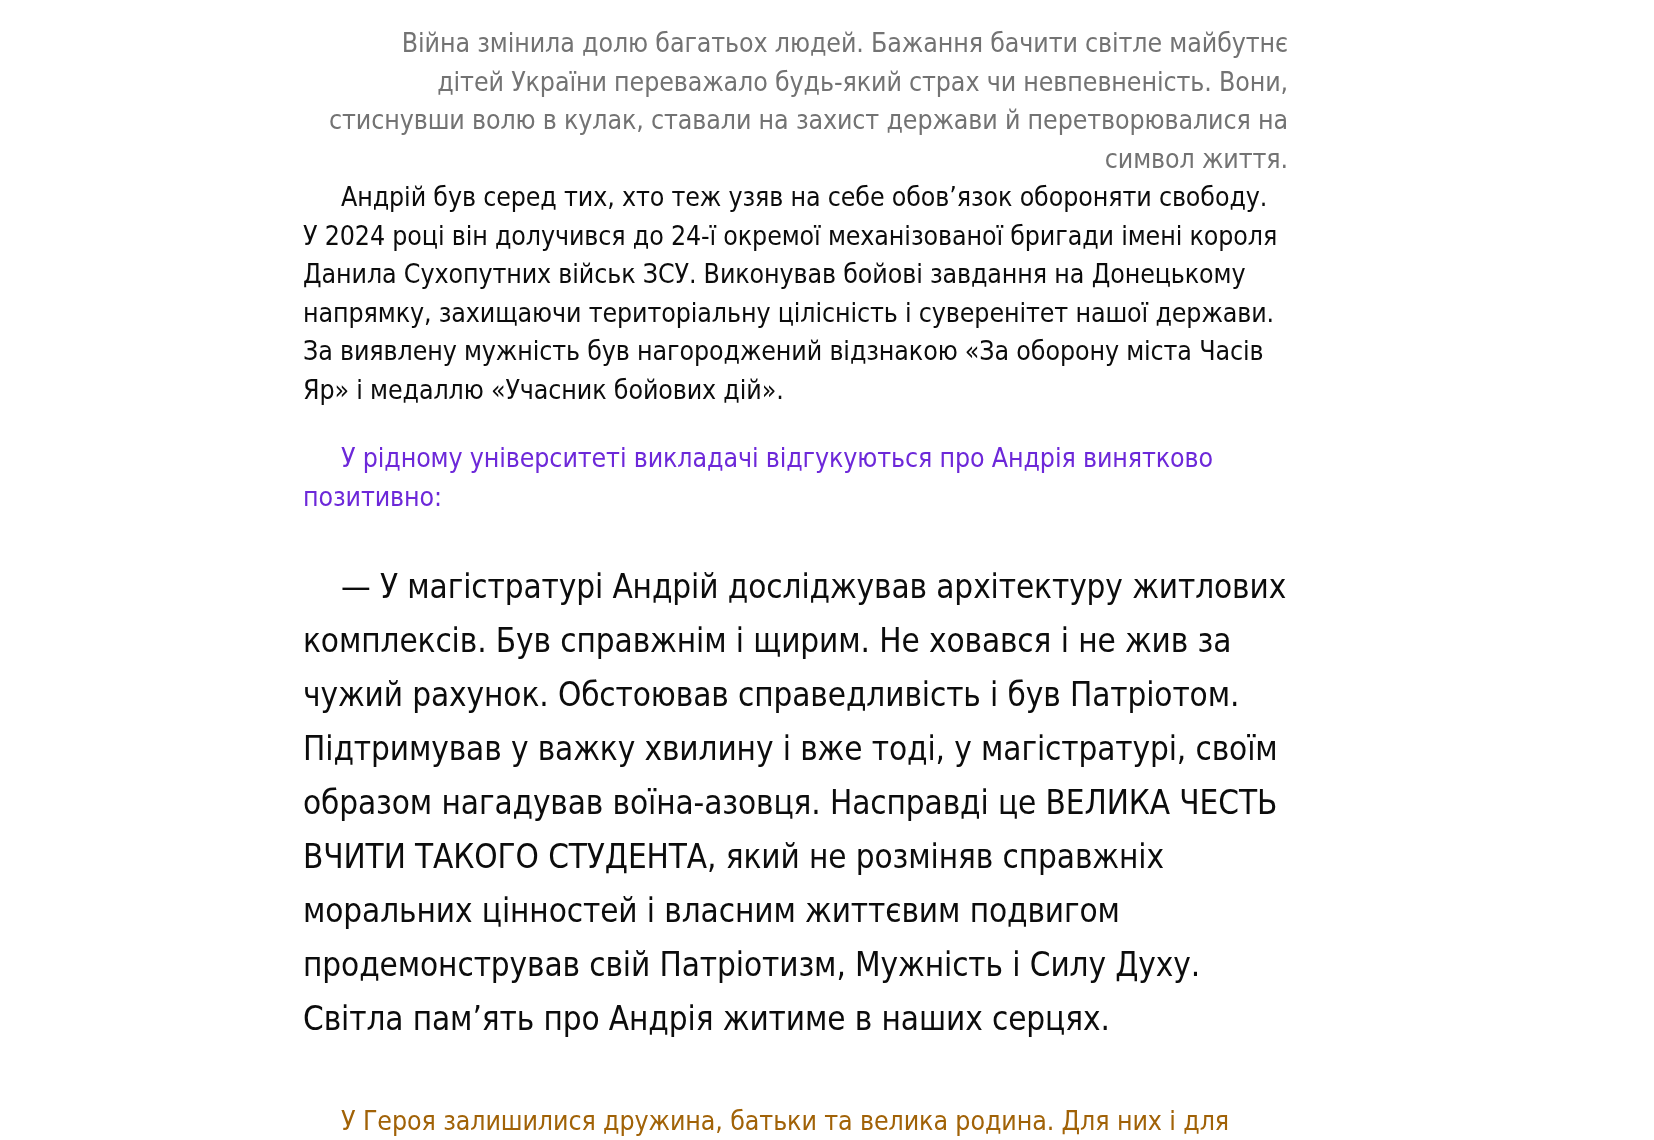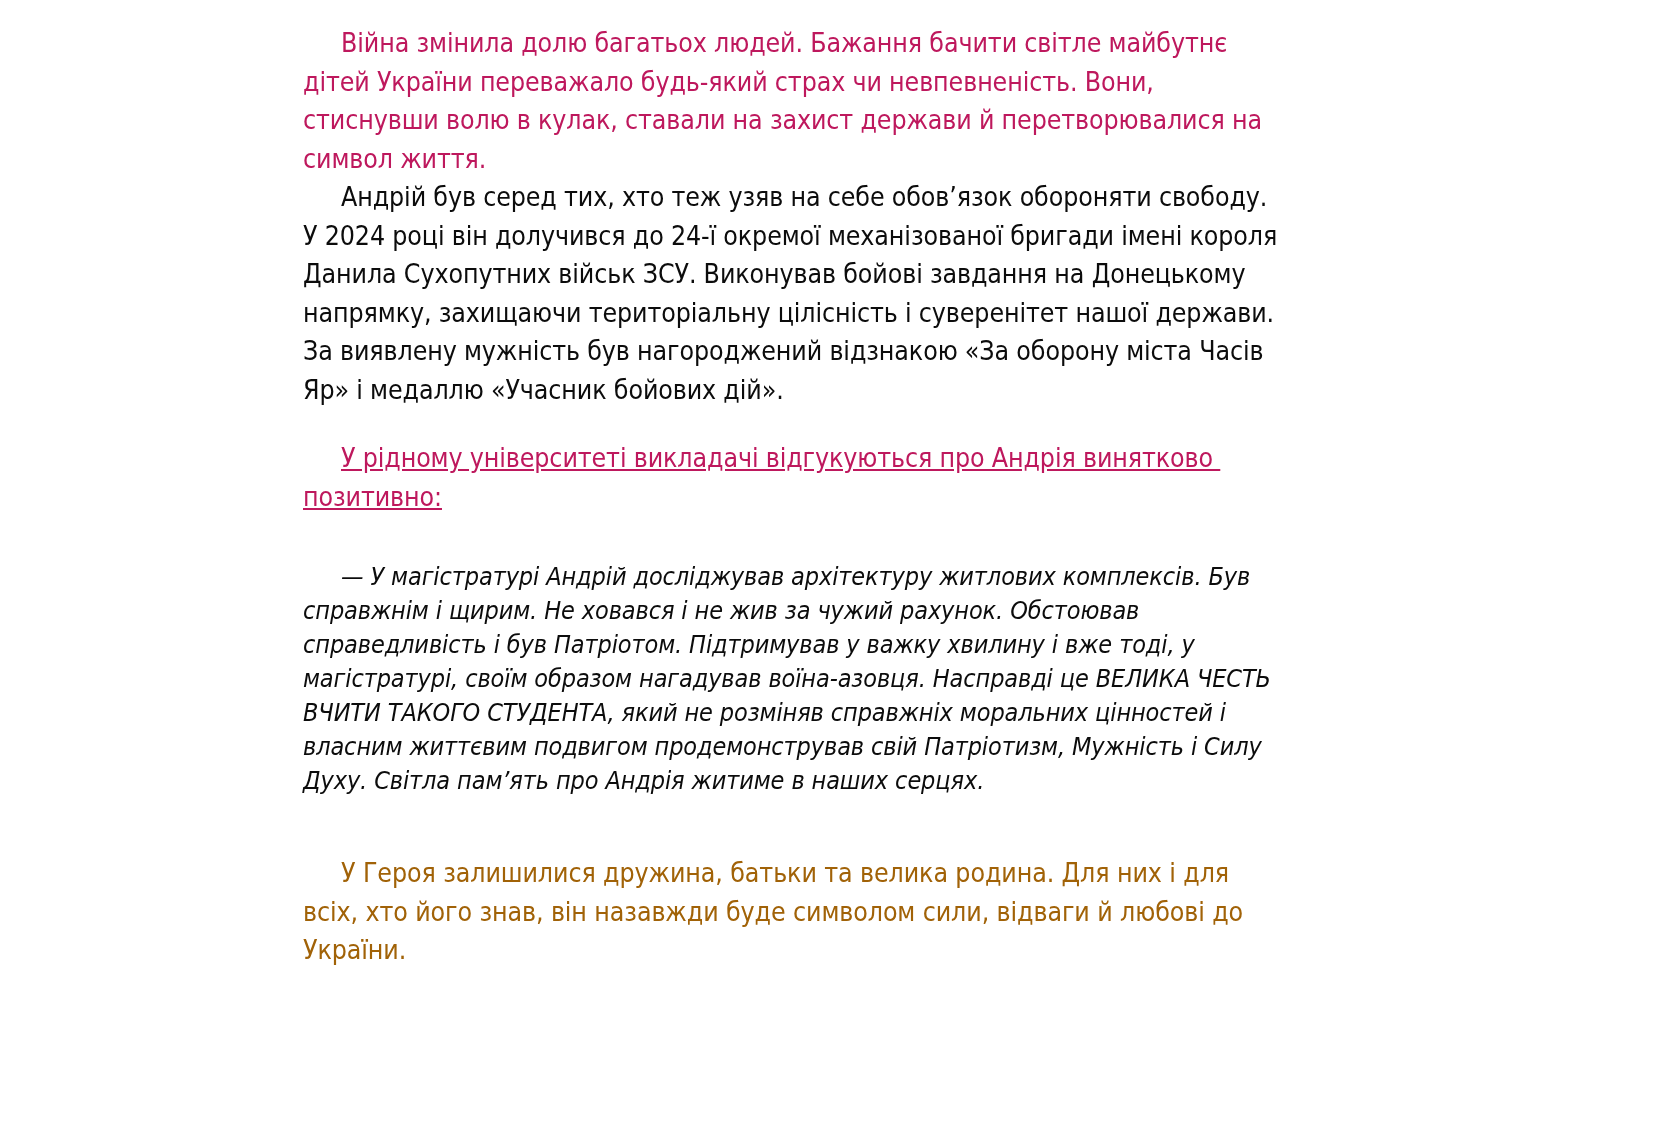--- a/index.html
+++ b/index.html
@@ -46,25 +46,24 @@
   p.para.gap-large {
   }
 
   p.para.gap-small {
     margin-top: 30px;
   }
 
   p.quote {
     margin: 0;
     margin-top: 44px;
-    font-size: 25px;
-    line-height: 34px;
+    font-size: 33px;
+    line-height: 54px;
     letter-spacing: -0.1px;
     text-indent: 38px;
-    font-style: italic;
     color: #0c0c0c;
     font-weight: 400;
     font-stretch: condensed;
     white-space: pre-wrap;
   }
 
   p.closing {
     margin: 0;
     margin-top: 56px;
     font-size: 26.5px;
@@ -76,24 +75,24 @@
     font-stretch: condensed;
     white-space: pre-wrap;
   }
 </style>
 </head>
 <body style="background: rgb(255, 255, 255);">
 
 <div id="page" style="background: rgb(255, 255, 255);">
   <div id="text-column">
 
-    <p class="para" style="color: #be185d;">Війна змінила долю багатьох людей. Бажання бачити світле майбутнє дітей України переважало будь-який страх чи невпевненість. Вони, стиснувши волю в кулак, ставали на захист держави й перетворювалися на символ життя.</p>
+    <p class="para" style="color: #737373; text-align: right;">Війна змінила долю багатьох людей. Бажання бачити світле майбутнє дітей України переважало будь-який страх чи невпевненість. Вони, стиснувши волю в кулак, ставали на захист держави й перетворювалися на символ життя.</p>
 
     <p class="para gap-large" style="color: rgb(12, 12, 12);">Андрій був серед тих, хто теж узяв на себе обов’язок обороняти свободу. У 2024 році він долучився до 24-ї окремої механізованої бригади імені короля Данила Сухопутних військ ЗСУ. Виконував бойові завдання на Донецькому напрямку, захищаючи територіальну цілісність і суверенітет нашої держави. За виявлену мужність був нагороджений відзнакою «За оборону міста Часів Яр» і медаллю «Учасник бойових дій».</p>
 
-    <p class="para gap-small" style="color: #be185d; text-decoration: underline;">У рідному університеті викладачі відгукуються про Андрія винятково позитивно:</p>
+    <p class="para gap-small" style="color: #6d28d9;">У рідному університеті викладачі відгукуються про Андрія винятково позитивно:</p>
 
     <p class="quote" style="color: rgb(12, 12, 12);">— У магістратурі Андрій досліджував архітектуру житлових комплексів. Був справжнім і щирим. Не ховався і не жив за чужий рахунок. Обстоював справедливість і був Патріотом. Підтримував у важку хвилину і вже тоді, у магістратурі, своїм образом нагадував воїна-азовця. Насправді це ВЕЛИКА ЧЕСТЬ ВЧИТИ ТАКОГО СТУДЕНТА, який не розміняв справжніх моральних цінностей і власним життєвим подвигом продемонстрував свій Патріотизм, Мужність і Силу Духу. Світла пам’ять про Андрія житиме в наших серцях.</p>
 
     <p class="closing" style="color: #a16207;">У Героя залишилися дружина, батьки та велика родина. Для них і для всіх, хто його знав, він назавжди буде символом сили, відваги й любові до України.</p>
 
   </div>
 </div>
 
 </body></html>

